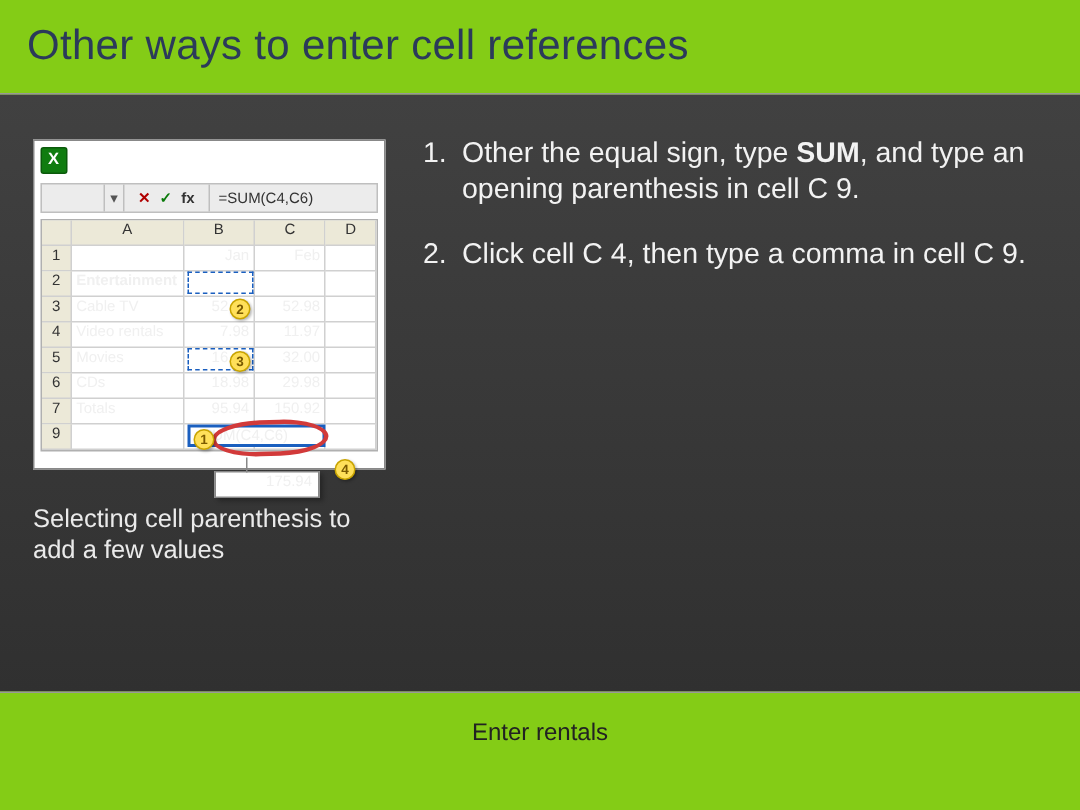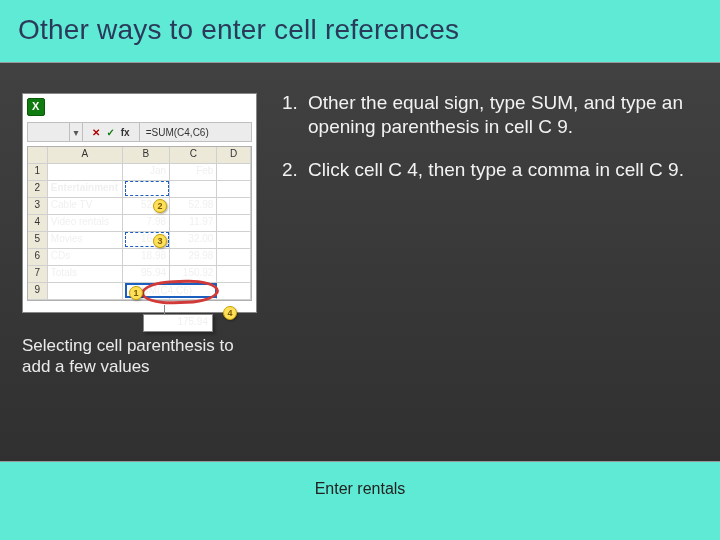--- a/index.html
+++ b/index.html
@@ -1,17 +1,17 @@
 <!DOCTYPE html>
 <html><head>
 <meta charset="utf-8">
 <style>
   * { box-sizing: border-box; margin: 0; padding: 0; }
   html, body { width: 720px; height: 540px; font-family: Verdana, Geneva, sans-serif; background: #fff; }
-  .slide { width: 720px; height: 540px; position: relative; background: #5eead4; }
+  .slide { width: 720px; height: 540px; position: relative; background: #84cc16; }
   .title {
     font-size: 28px; color: #2b3a5a; padding: 14px 18px 10px 18px;
     font-weight: 400; letter-spacing: 0.2px;
   }
   .body {
     position: absolute; left: 0; top: 62px; width: 720px; height: 400px;
     background: linear-gradient(#414141, #303030);
     border-top: 1px solid #999; border-bottom: 1px solid #999;
     color: #f0f0f0;
   }
@@ -24,21 +24,21 @@
     color: #eaeaea; font-size: 17px; line-height: 1.25;
   }
   .text-col {
     position: absolute; left: 282px; top: 28px; width: 406px;
     font-size: 19px; color: #f2f2f2; line-height: 1.28;
   }
   .intro { margin-bottom: 20px; }
   .step { display: flex; margin-bottom: 18px; }
   .step-num { width: 26px; flex: none; }
   .step-body { flex: 1; }
-  .step-body b { font-weight: 400; }
+  .step-body b { font-weight: 700; }
   .footer {
     position: absolute; left: 0; bottom: 0; width: 720px; height: 78px;
     display: flex; align-items: flex-start; justify-content: center;
     color: #222; font-size: 16px; padding-top: 18px;
     font-family: Arial, sans-serif;
   }
 
   
   .xl { position: relative; width: 100%; height: 100%; font-family: Tahoma, sans-serif; }
   .xl-green {

